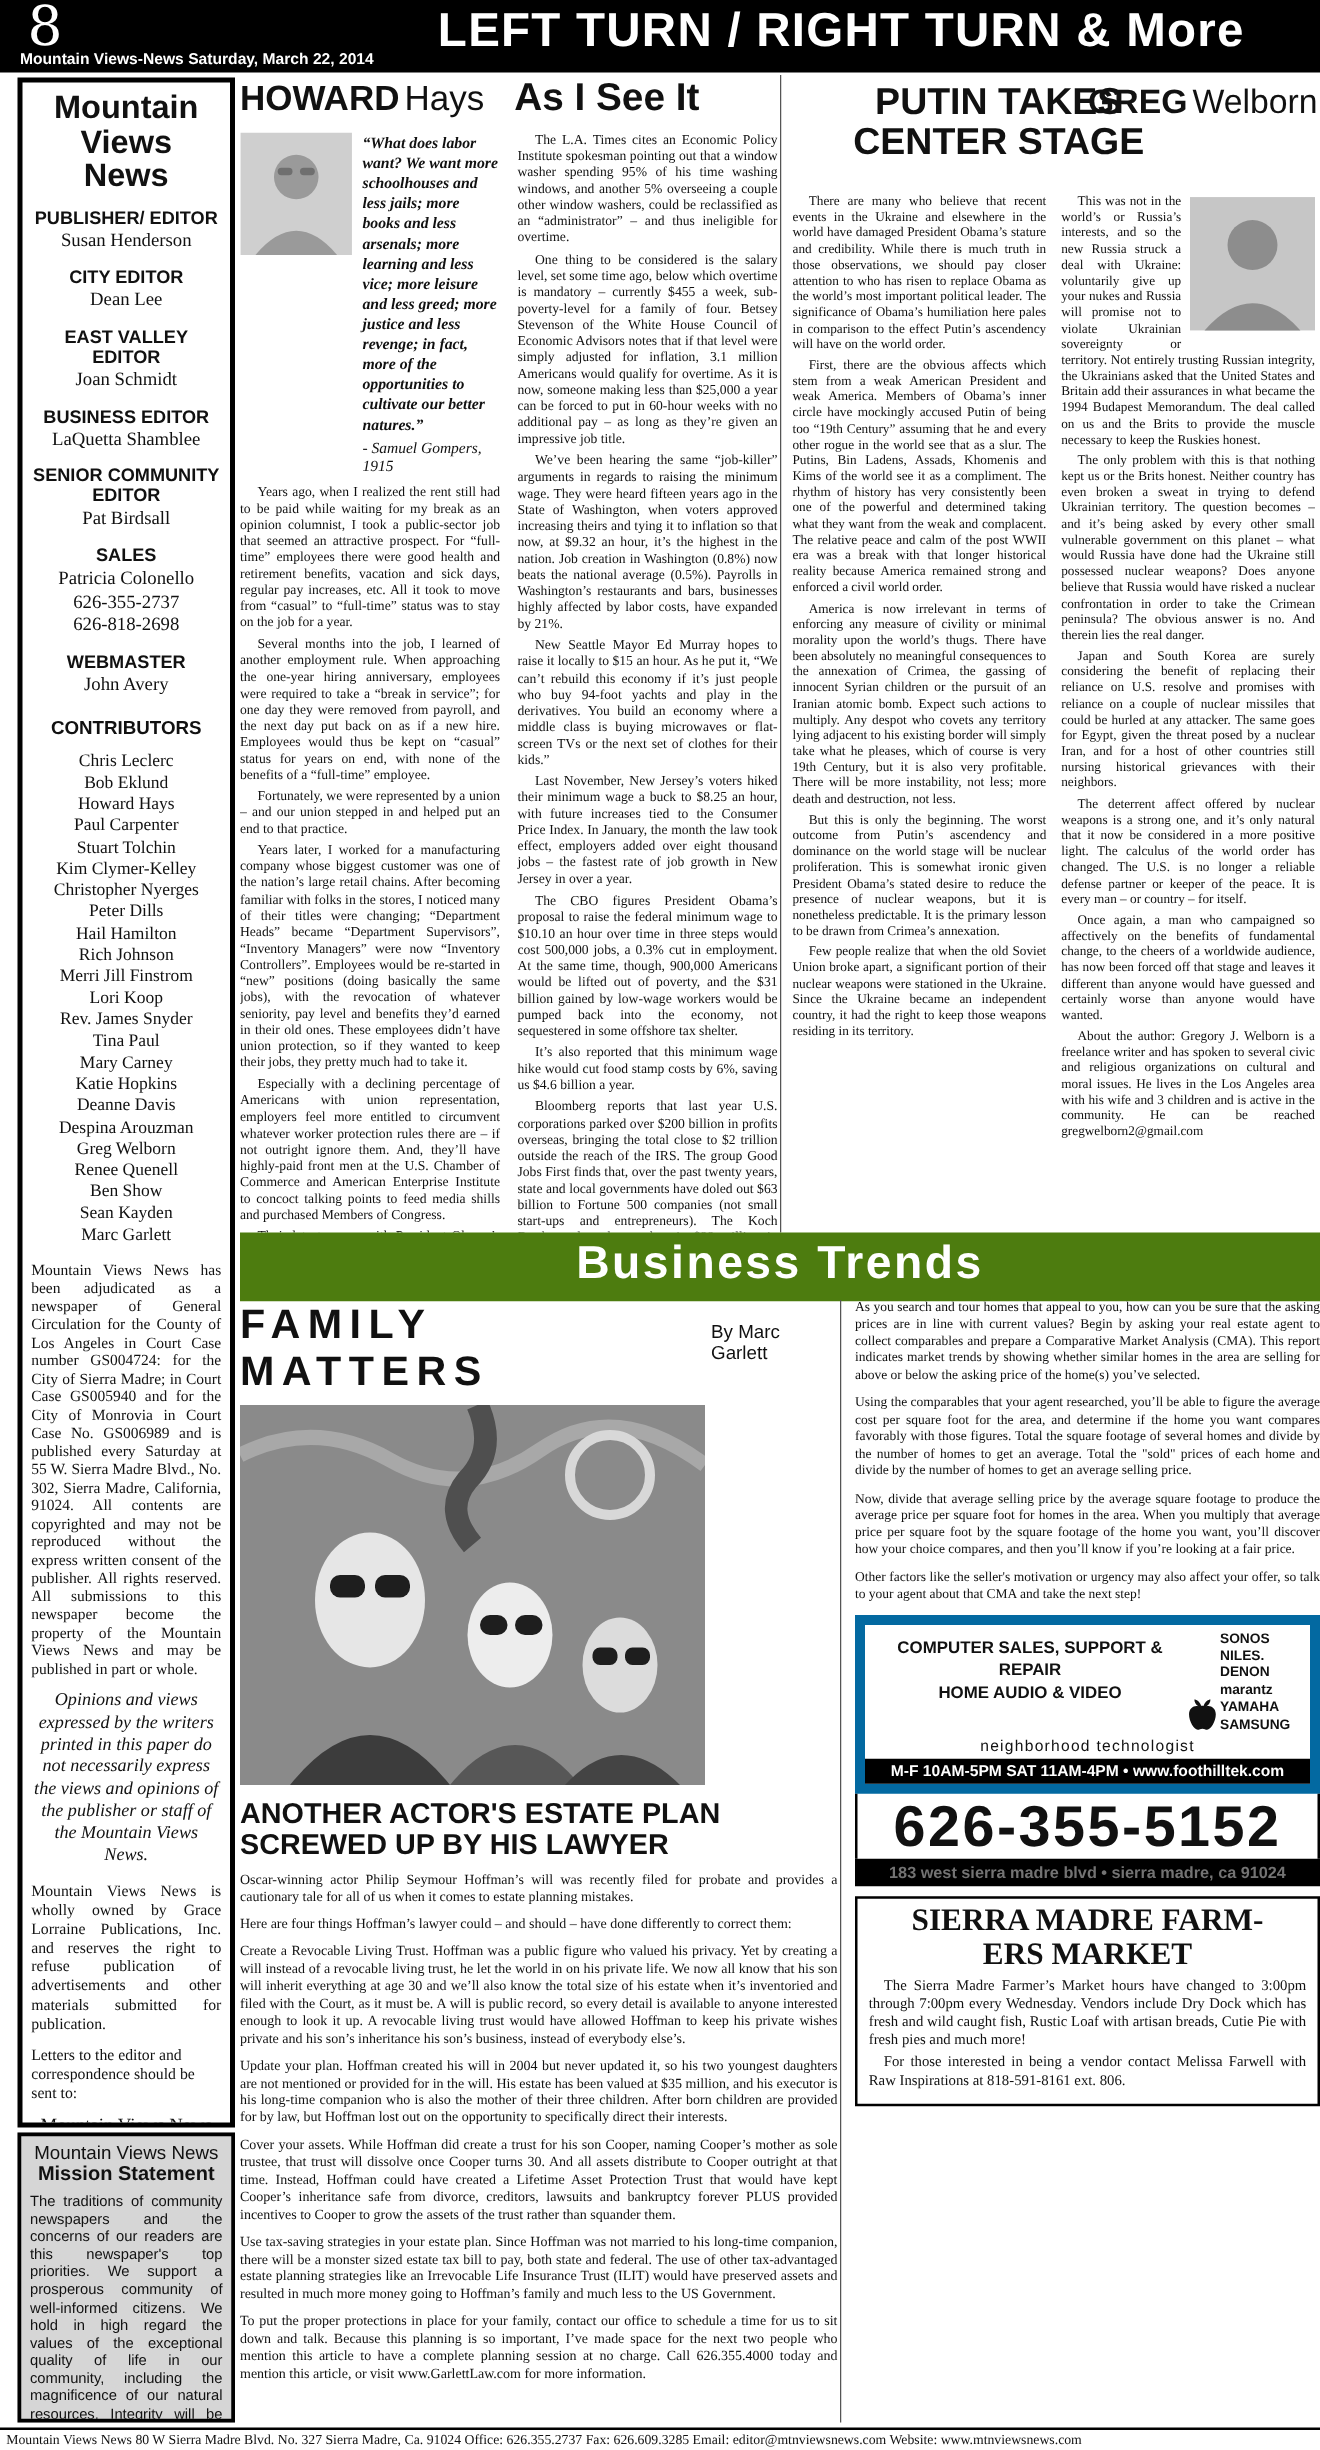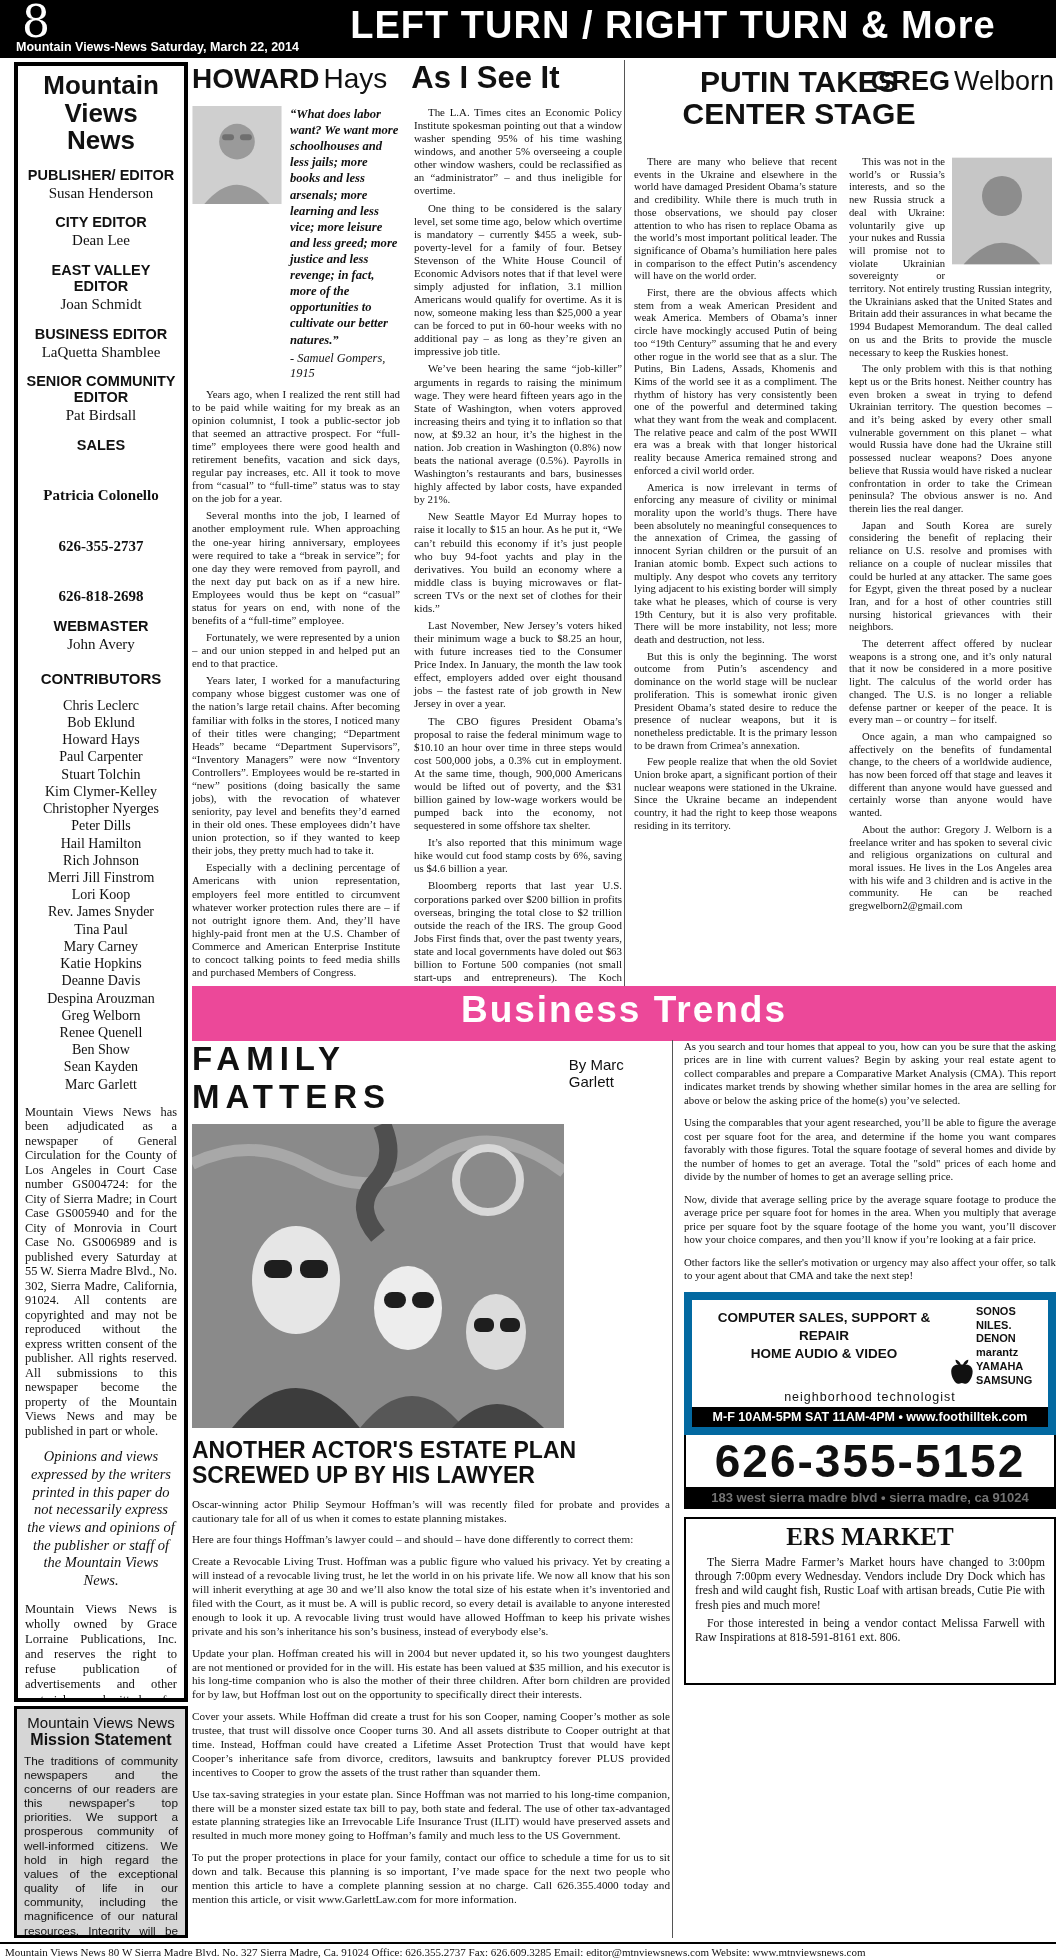--- a/index.html
+++ b/index.html
@@ -10,21 +10,21 @@
   .pagenum{position:absolute;left:22px;top:-4px;font:400 44px "DejaVu Serif",serif;color:#fff;}
   .banner-title{position:absolute;left:300px;top:4px;width:746px;text-align:center;
         font:700 38px "Liberation Sans",sans-serif;letter-spacing:1px;white-space:nowrap;}
   .dateline{position:absolute;left:16px;bottom:4px;font:700 12.5px "Liberation Sans",sans-serif;}
   
   .sidebar{position:absolute;left:14px;top:62px;width:174px;height:1640px;border:4px solid #000;
         box-sizing:border-box;padding:6px 7px;overflow:hidden;text-align:center;background:#fff;}
   .m-lines div{font:700 26px/1.06 "Liberation Sans",sans-serif;}
   .staff-role{font:700 14.5px/1.1 "Liberation Sans",sans-serif;margin-top:13px;}
   .staff-lines div{font:15px/1.25 "Liberation Serif",serif;}
-  .staff-sales .staff-lines div{font-weight:700;margin-top:32px;}
+  .staff-sales .staff-lines div{font-weight:400;}
   .contrib-title{font:700 15px "Liberation Sans",sans-serif;margin:16px 0 10px;}
   .contrib-list div{font:14px/1.23 "Liberation Serif",serif;}
   .legal{margin-top:12px;font:12.4px/1.17 "Liberation Serif",serif;text-align:justify;}
   .opinions{margin-top:10px;font:italic 14.5px/1.22 "Liberation Serif",serif;text-align:center;}
   .ownership{margin-top:12px;font:12.6px/1.2 "Liberation Serif",serif;text-align:justify;}
   .letters{margin-top:10px;font:12.6px/1.2 "Liberation Serif",serif;text-align:left;}
   .addr-lines div{font:15px/1.28 "Liberation Serif",serif;}
   .addr-lines{margin-top:10px;}
   
   .mission{position:absolute;left:14px;top:1706px;width:174px;height:232px;background:#d6d6d6;
@@ -54,21 +54,21 @@
   .putin-headline{position:absolute;left:30px;top:6px;width:270px;text-align:center;}
   .putin-headline div{font:700 30px/1.05 "Liberation Sans",sans-serif;}
   .putin-by{position:absolute;right:2px;top:6px;white-space:nowrap;}
   .p-first{font:700 27px "Liberation Sans",sans-serif;}
   .p-last{font:400 27px "Liberation Sans",sans-serif;}
   .putin-cols{display:flex;gap:12px;}
   .pcol{width:203px;font:10.6px/1.2 "Liberation Serif",serif;text-align:justify;}
   .pcol p{margin:0 0 4px;text-indent:13px;}
   .welborn-photo{float:right;width:100px;height:110px;margin:0 0 5px 7px;}
   
-  .biz{position:absolute;left:192px;top:986px;width:864px;height:55px;background:#ec4899;color:#fff;
+  .biz{position:absolute;left:192px;top:986px;width:864px;height:55px;background:#4d7c0f;color:#fff;
         text-align:center;font:700 37px/47px "Liberation Sans",sans-serif;letter-spacing:2px;}
   
   .family{position:absolute;left:192px;top:1040px;width:478px;height:898px;overflow:hidden;}
   .fam-head{display:flex;align-items:baseline;gap:20px;}
   .fam-title{font:700 33px "Liberation Sans",sans-serif;letter-spacing:6px;}
   .fam-byline{font:15px "Liberation Sans",sans-serif;}
   .family-photo{display:block;width:372px;height:304px;margin:8px 0 10px;}
   .fam-headline{font:700 23px/1.08 "Liberation Sans",sans-serif;width:440px;margin:2px 0 10px;}
   .fam-body p{font:11.2px/1.24 "Liberation Serif",serif;text-align:justify;margin:0 0 8px;}
   
@@ -362,20 +362,21 @@
         </div>
       </div>
       <div class="tagline">neighborhood technologist</div>
       <div class="hours">M-F 10AM-5PM SAT 11AM-4PM • www.foothilltek.com</div>
     </div>
     <div class="phone">626-355-5152</div>
     <div class="addrbar">183 west sierra madre blvd • sierra madre, ca 91024</div>
 
     <div class="farm">
       <div class="farm-h">
+          <div>SIERRA MADRE FARM-</div>
           <div>ERS MARKET</div>
         </div>
       <div class="farm-body">
           <p>The Sierra Madre Farmer’s Market hours have changed to 3:00pm through 7:00pm every Wednesday. Vendors include Dry Dock which has fresh and wild caught fish, Rustic Loaf with artisan breads, Cutie Pie with fresh pies and much more!</p>
           <p>For those interested in being a vendor contact Melissa Farwell with Raw Inspirations at 818-591-8161 ext. 806.</p>
         </div>
     </div>
   </section>
 
   <footer class="footer">Mountain Views News   80 W Sierra Madre Blvd.  No. 327   Sierra Madre, Ca.  91024   Office:  626.355.2737   Fax:  626.609.3285   Email:  editor@mtnviewsnews.com   Website:  www.mtnviewsnews.com</footer>

